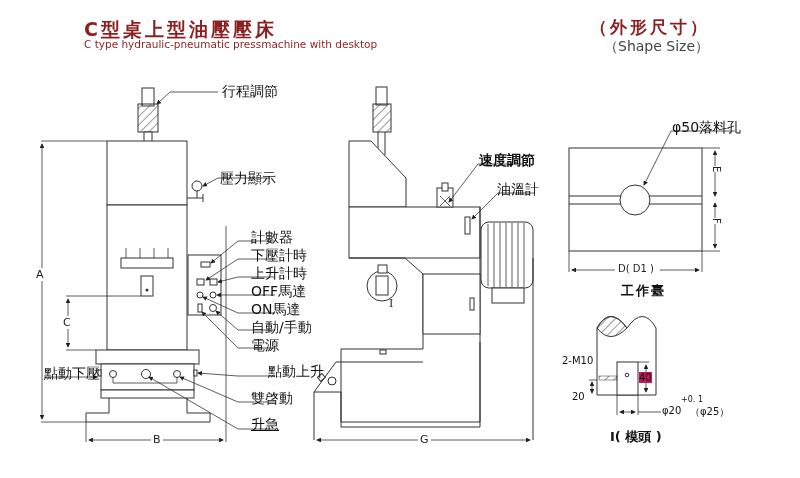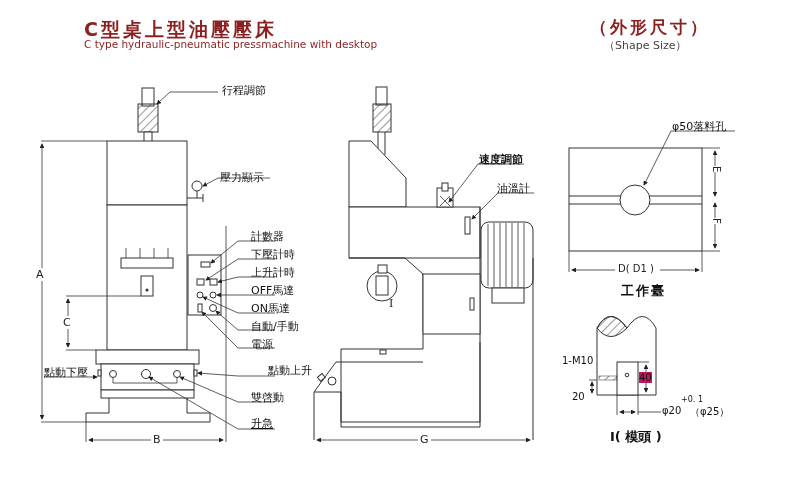--- a/index.html
+++ b/index.html
@@ -1,22 +1,22 @@
 <!DOCTYPE html>
 <html><head>
 <meta charset="utf-8">
 <style>
   html,body{margin:0;padding:0;background:#ffffff;}
   body{width:800px;height:478px;position:relative;overflow:hidden;font-family:"DejaVu Sans",sans-serif;}
   .abs{position:absolute;white-space:nowrap;}
   .title-cn{left:84px;top:17px;font-size:19px;color:#8c1f1f;letter-spacing:3px;font-weight:bold;}
   .title-en{left:84px;top:38px;font-size:10.5px;color:#8c1f1f;letter-spacing:0px;}
   .shape-cn{left:590px;top:16px;font-size:17px;color:#8c1f1f;letter-spacing:3px;font-weight:bold;}
-  .shape-en{left:604px;top:38px;font-size:11px;color:#444;}
-  .lbl{font-size:11px;color:#111;}
+  .shape-en{left:604px;top:38px;font-size:14px;color:#444;}
+  .lbl{font-size:14px;color:#111;}
   .lbl-sm{font-size:10px;color:#111;}
   .dim{font-size:11px;color:#222;font-family:"DejaVu Sans",sans-serif;}
   svg{position:absolute;left:0;top:0;}
   .ln{stroke:#333;stroke-width:1;fill:none;}
   .lnt{stroke:#333;stroke-width:0.8;fill:none;}
   .wf{stroke:#333;stroke-width:1;fill:#fff;}
 </style>
 </head>
 <body>
 
@@ -209,19 +209,19 @@
 <div class="abs lbl" style="left:497px;top:181px;">油溫計</div>
 <div class="abs dim" style="left:389px;top:297px;font-family:'DejaVu Serif',serif;">I</div>
 <div class="abs dim" style="left:418px;top:433px;background:#fff;padding:0 2px;">G</div>
 
 <div class="abs lbl" style="left:672px;top:119px;">φ50落料孔</div>
 <div class="abs dim" style="left:711px;top:166px;background:#fff;writing-mode:vertical-rl;font-size:10px;">E</div>
 <div class="abs dim" style="left:711px;top:218px;background:#fff;writing-mode:vertical-rl;font-size:10px;">F</div>
 <div class="abs dim" style="left:618px;top:263px;font-size:10px;">D( D1 )</div>
 <div class="abs" style="left:621px;top:282px;font-size:13px;color:#111;font-weight:bold;letter-spacing:2px;">工作臺</div>
 
-<div class="abs lbl-sm" style="left:562px;top:355px;">1-M10</div>
+<div class="abs lbl-sm" style="left:562px;top:355px;">2-M10</div>
 <div class="abs lbl-sm" style="left:639px;top:372px;background:#be185d;">40</div>
 <div class="abs lbl-sm" style="left:572px;top:391px;">20</div>
 <div class="abs lbl-sm" style="left:662px;top:405px;">φ20</div>
 <div class="abs" style="left:681px;top:395px;font-size:8px;color:#111;">+0. 1</div>
 <div class="abs lbl-sm" style="left:690px;top:405px;">（φ25）</div>
 <div class="abs" style="left:610px;top:428px;font-size:13px;color:#111;font-weight:bold;">I( 模頭 )</div>
 
 </body></html>

